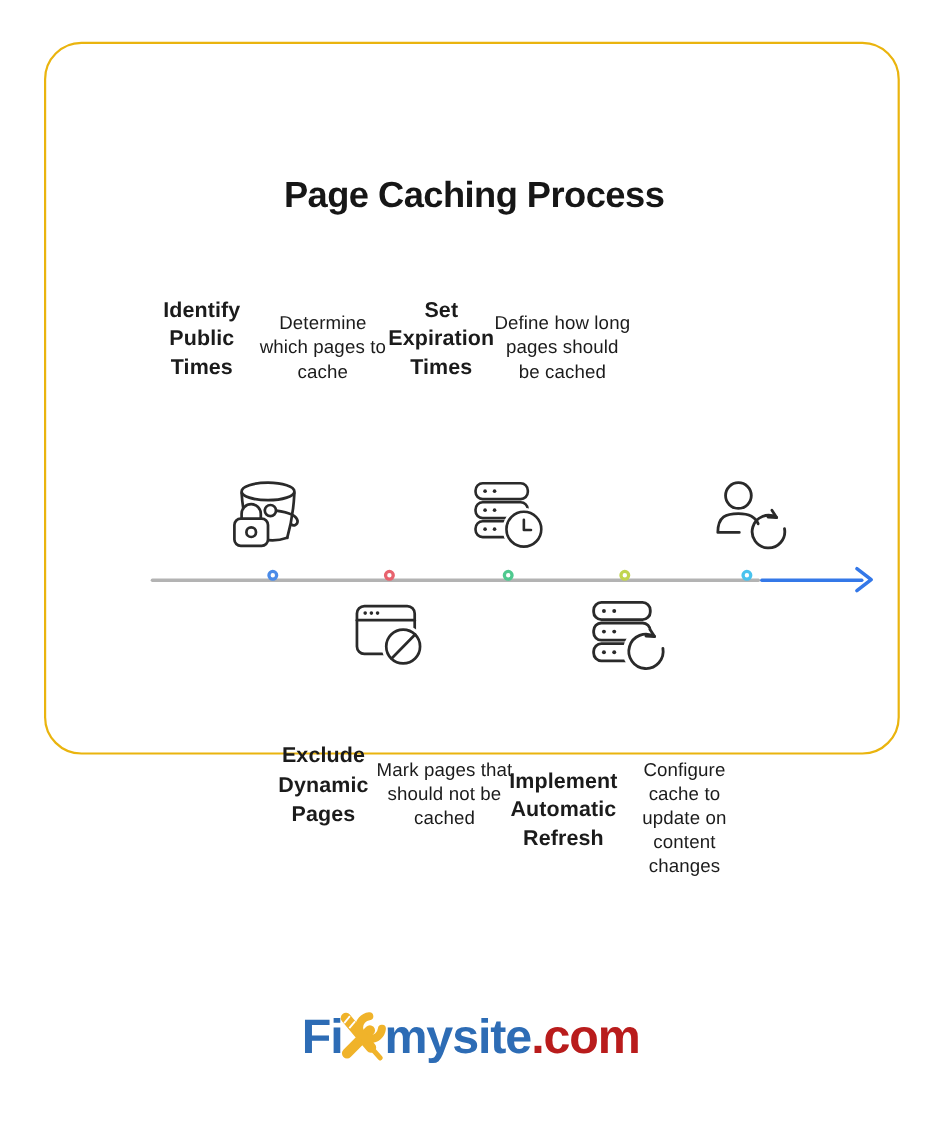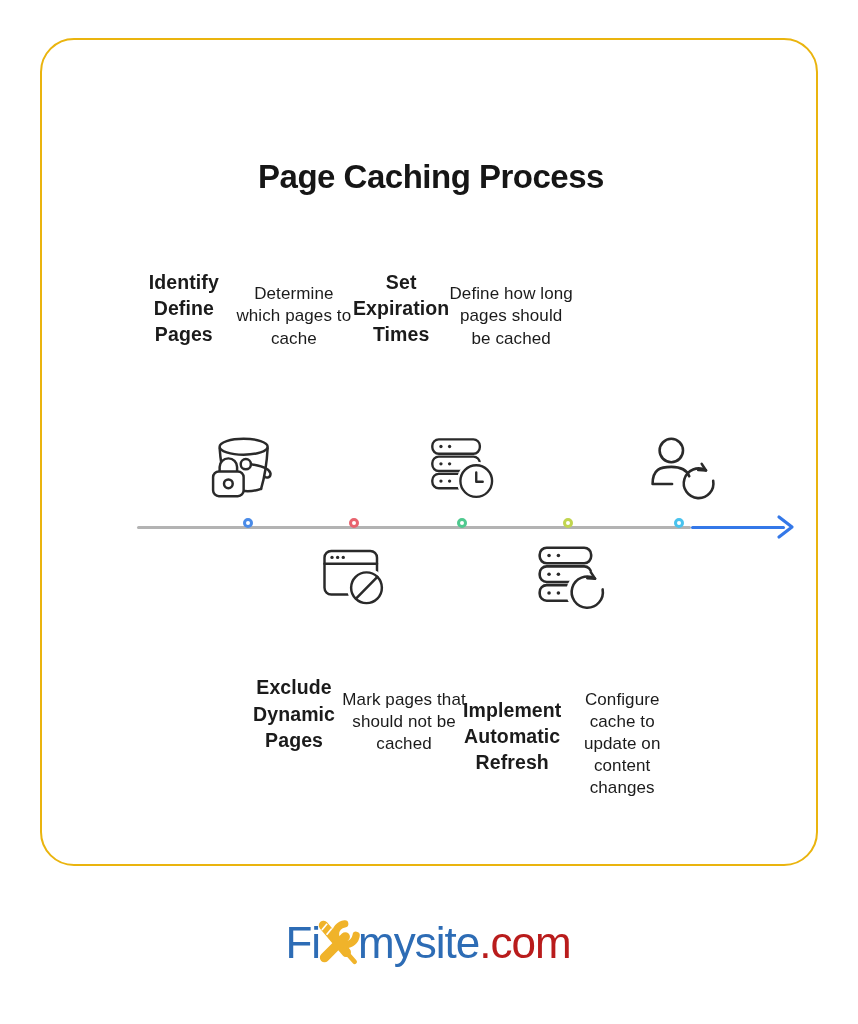--- a/index.html
+++ b/index.html
@@ -1,20 +1,20 @@
 <!DOCTYPE html>
 <html><head>
 <meta charset="utf-8">
 <style>
   * { box-sizing: border-box; margin: 0; padding: 0; }
   body { background:#ffffff; font-family:"Liberation Sans", sans-serif; }
   .canvas { position:relative; width:858px; height:1024px; background:#ffffff; overflow:hidden; }
 
   .card {
-    position:absolute; left:40px; top:38px; width:778px; height:828px;
+    position:absolute; left:40px; top:38px; width:778px; height:648px;
     background:#ffffff; border:2px solid #EAB40E; border-radius:34px;
   }
 
   .title {
     position:absolute; left:0; top:118px; width:778px;
     text-align:center; font-size:33px; font-weight:bold; color:#161616;
     letter-spacing:-0.5px;
   }
 
   .step-text {
@@ -62,35 +62,35 @@
   .dot {
     position:absolute; top:478px; width:10px; height:10px;
     background:#ffffff; border:3.5px solid #888; border-radius:50%;
   }
   .dot-0 { left:201px; } .dot-1 { left:307px; } .dot-2 { left:415px; }
   .dot-3 { left:521px; } .dot-4 { left:632px; }
 
   .footer-logo {
     position:absolute; left:0; top:908px; width:856px; height:70px;
     display:flex; align-items:center; justify-content:center;
-    font-size:44px; font-weight:normal; letter-spacing:-1px;
+    font-size:44px; font-weight:bold; letter-spacing:-1px;
   }
   .logo-x { width:54px; height:54px; margin:0 -7px 2px -9px; }
 </style>
 </head>
 <body>
 
 <div class="canvas">
 
   <div class="card" style="border-color: rgb(234, 180, 14);">
 
     <div class="title">Page Caching Process</div>
 
     <div class="step-text row-top pos-s0">
-      <div class="step-heading hw-s0">Identify Define Pages</div>
+      <div class="step-heading hw-s0">Identify Public Times</div>
       <div class="step-desc dw-s0">Determine which pages to cache</div>
     </div>
     <div class="step-text row-top pos-s2">
       <div class="step-heading hw-s2">Set Expiration Times</div>
       <div class="step-desc dw-s2">Define how long pages should be cached</div>
     </div>
 
     <div class="step-text row-bottom pos-s1">
       <div class="step-heading hw-s1">Exclude Dynamic Pages</div>
       <div class="step-desc dw-s1">Mark pages that should not be cached</div>

